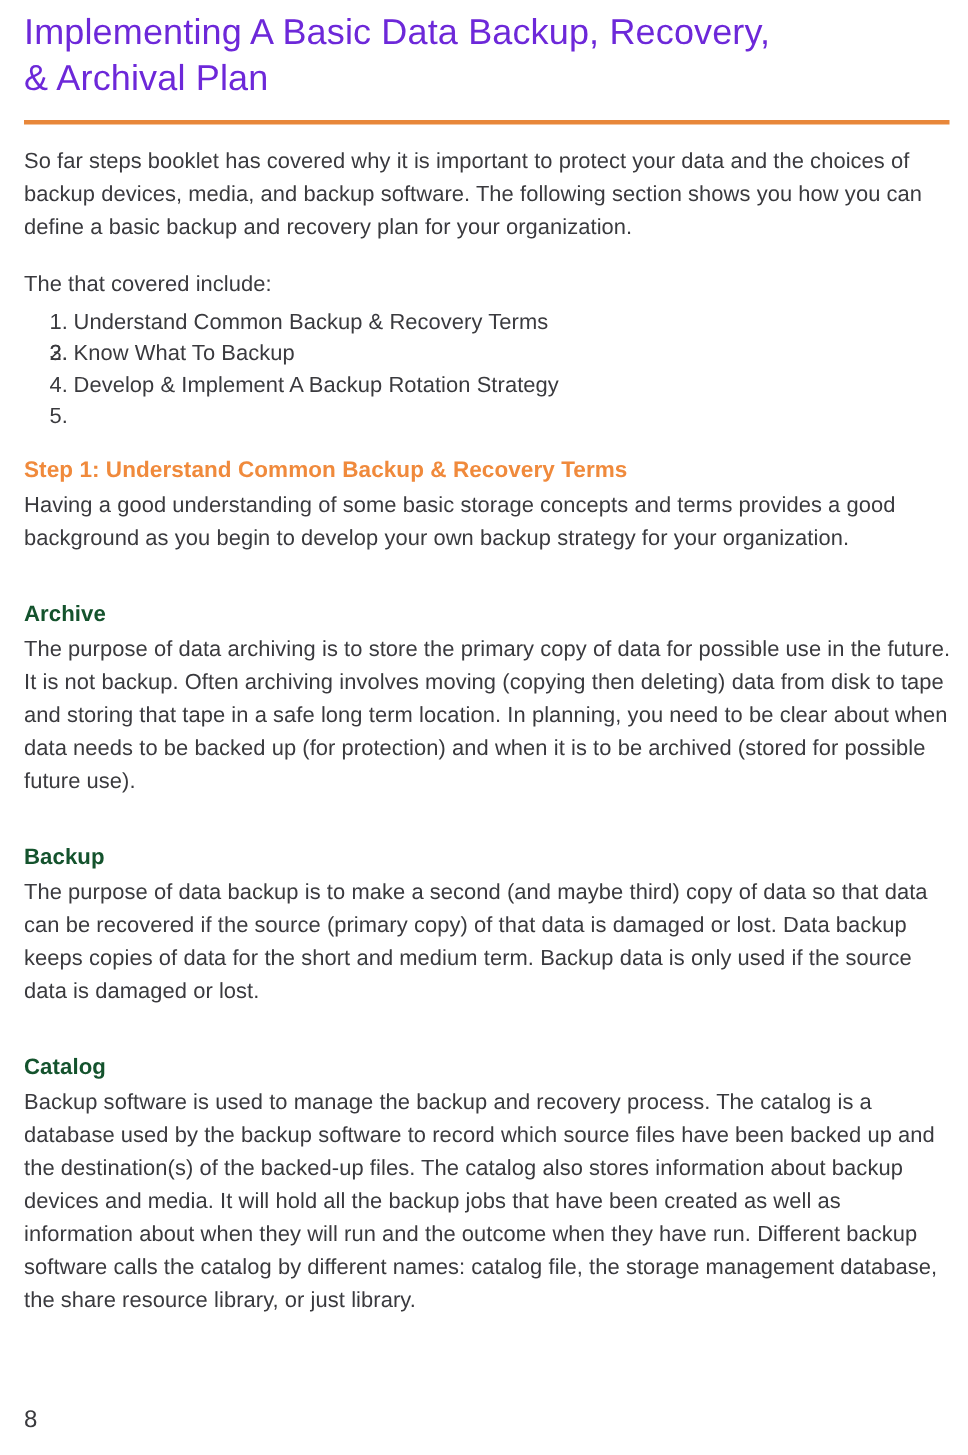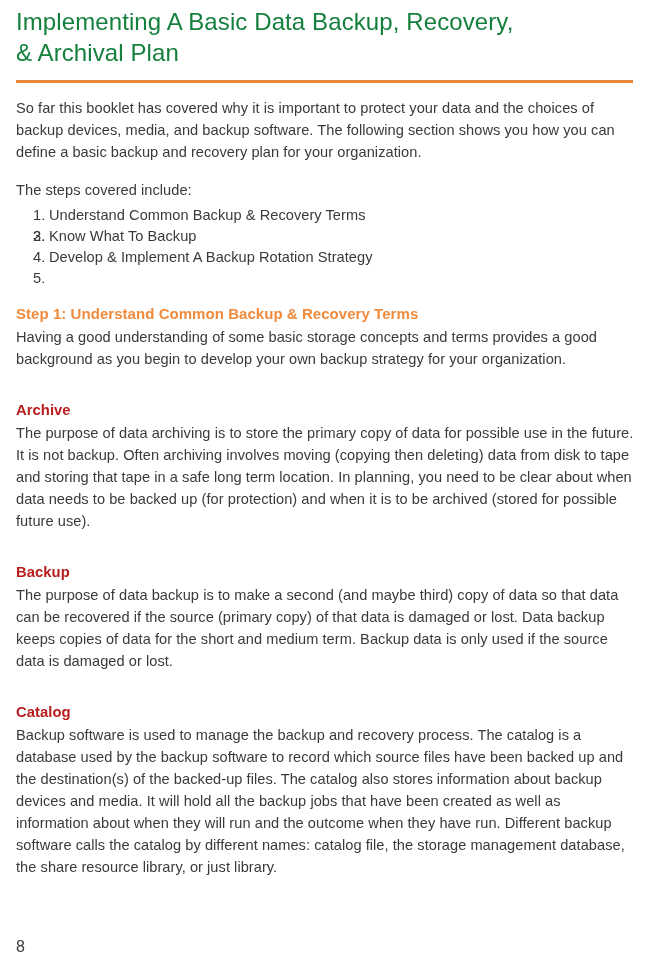--- a/index.html
+++ b/index.html
@@ -25,21 +25,21 @@
     left: 16px;
     top: 0;
     width: 618px;
   }
 
   
   .doc-title {
     font-size: 24px;
     font-weight: 300;
     line-height: 31px;
-    color: #15803d;
+    color: #6d28d9;
     letter-spacing: 0.1px;
     margin: 0;
     padding-top: 6px;
     white-space: pre-line;
   }
 
   
   .rule {
     height: 3px;
     width: 617px;
@@ -89,21 +89,21 @@
     line-height: 20px;
     margin: 0 0 2px 0;
     letter-spacing: 0.05px;
   }
 
   
   .term-heading {
     font-size: 14.8px;
     font-weight: bold;
     line-height: 20px;
-    color: #b91c1c;
+    color: #14532d;
     margin: 0 0 2px 0;
     letter-spacing: 0.05px;
   }
 
   .spacer-lg { height: 36px; }
   .spacer-sm { height: 14px; }
 
   
   .page-number {
     position: absolute;
@@ -119,23 +119,23 @@
 <body style="background: rgb(255, 255, 255);">
 
 <div class="page">
   <div class="content">
 
     <h1 class="doc-title">Implementing A Basic Data Backup, Recovery,
 &amp; Archival Plan</h1>
 
     <div class="rule" style="background: rgb(232, 135, 58);"></div>
 
-    <p class="para">So far this booklet has covered why it is important to protect your data and the choices of backup devices, media, and backup software. The following section shows you how you can define a basic backup and recovery plan for your organization.</p>
+    <p class="para">So far steps booklet has covered why it is important to protect your data and the choices of backup devices, media, and backup software. The following section shows you how you can define a basic backup and recovery plan for your organization.</p>
 
-    <p class="para tight">The steps covered include:</p>
+    <p class="para tight">The that covered include:</p>
 
     <ol class="steps">
       <li>
         <span class="num">1.</span>
         <span>Understand Common Backup &amp; Recovery Terms</span>
       </li>
       <li>
         <span class="num">2.</span>
       </li>
       <li>

